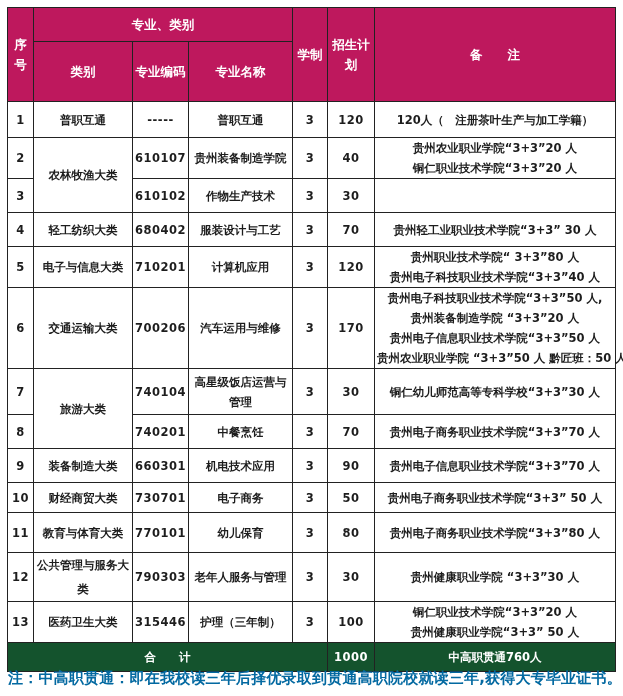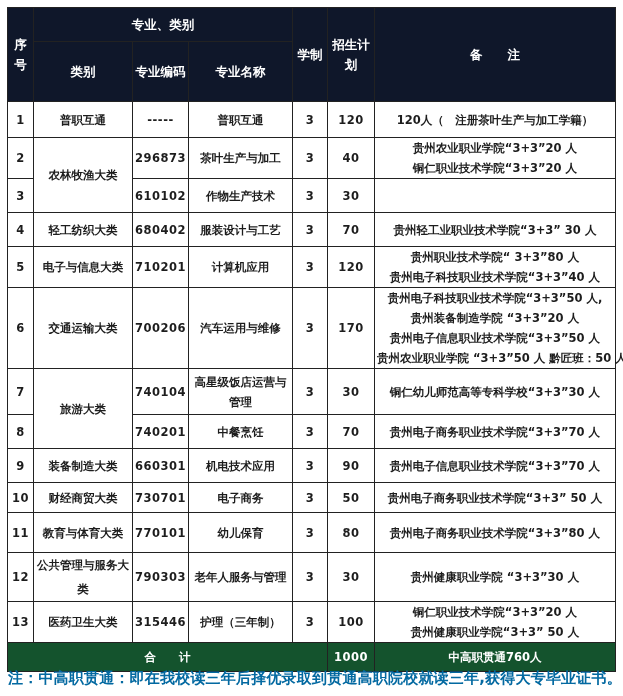--- a/index.html
+++ b/index.html
@@ -9,21 +9,21 @@
     position: absolute; left: 7px; top: 7px;
     border-collapse: collapse; table-layout: fixed;
     width: 608px;
   }
   table.plan td, table.plan th {
     border: 1.5px solid #222;
     text-align: center; vertical-align: middle;
     padding: 0 2px; font-size: 11.5px; line-height: 20px;
     font-weight: bold;
   }
-  table.plan th { background: #0f172a; color: #ffffff; font-size: 12.5px; }
+  table.plan th { background: #be185d; color: #ffffff; font-size: 12.5px; }
   table.plan td { background: #ffffff; font-weight: bold; color: #1d1d1d; }
   td.seq { text-align: left; padding-left: 6px; }
   td.num { font-family: "DejaVu Sans", sans-serif; font-weight: normal; font-size: 12px; letter-spacing: 0.5px; }
   td.note { font-size: 11px; line-height: 20px; font-weight: bold; }
   tr.total td { background: #14532d; color: #ffffff; height: 28px; font-weight: bold; }
   .note-line { position: absolute; left: 8px; top: 669px; font-size: 15px; font-weight: bold;
                color: #0369a1; white-space: nowrap; letter-spacing: 0.2px; }
   .notes-cell div { white-space: nowrap; }
 </style>
 </head>
@@ -63,22 +63,22 @@
       <td class="num">3</td>
       <td class="num">120</td>
       <td class="note notes-cell">
           <div>120人（　注册茶叶生产与加工学籍）</div>
         </td>
     </tr>
 
     <tr style="height:40px">
       <td class="seq num">2</td>
       <td rowspan="2">农林牧渔大类</td>
-      <td class="num">296873</td>
-      <td>茶叶生产与加工</td>
+      <td class="num">610107</td>
+      <td>贵州装备制造学院</td>
       <td class="num">3</td>
       <td class="num">40</td>
       <td class="note notes-cell">
         <div>贵州农业职业学院“3+3”20 人</div>
         <div>铜仁职业技术学院“3+3”20 人</div>
       </td>
     </tr>
 
     <tr style="height:34px">
       <td class="seq num">3</td>

